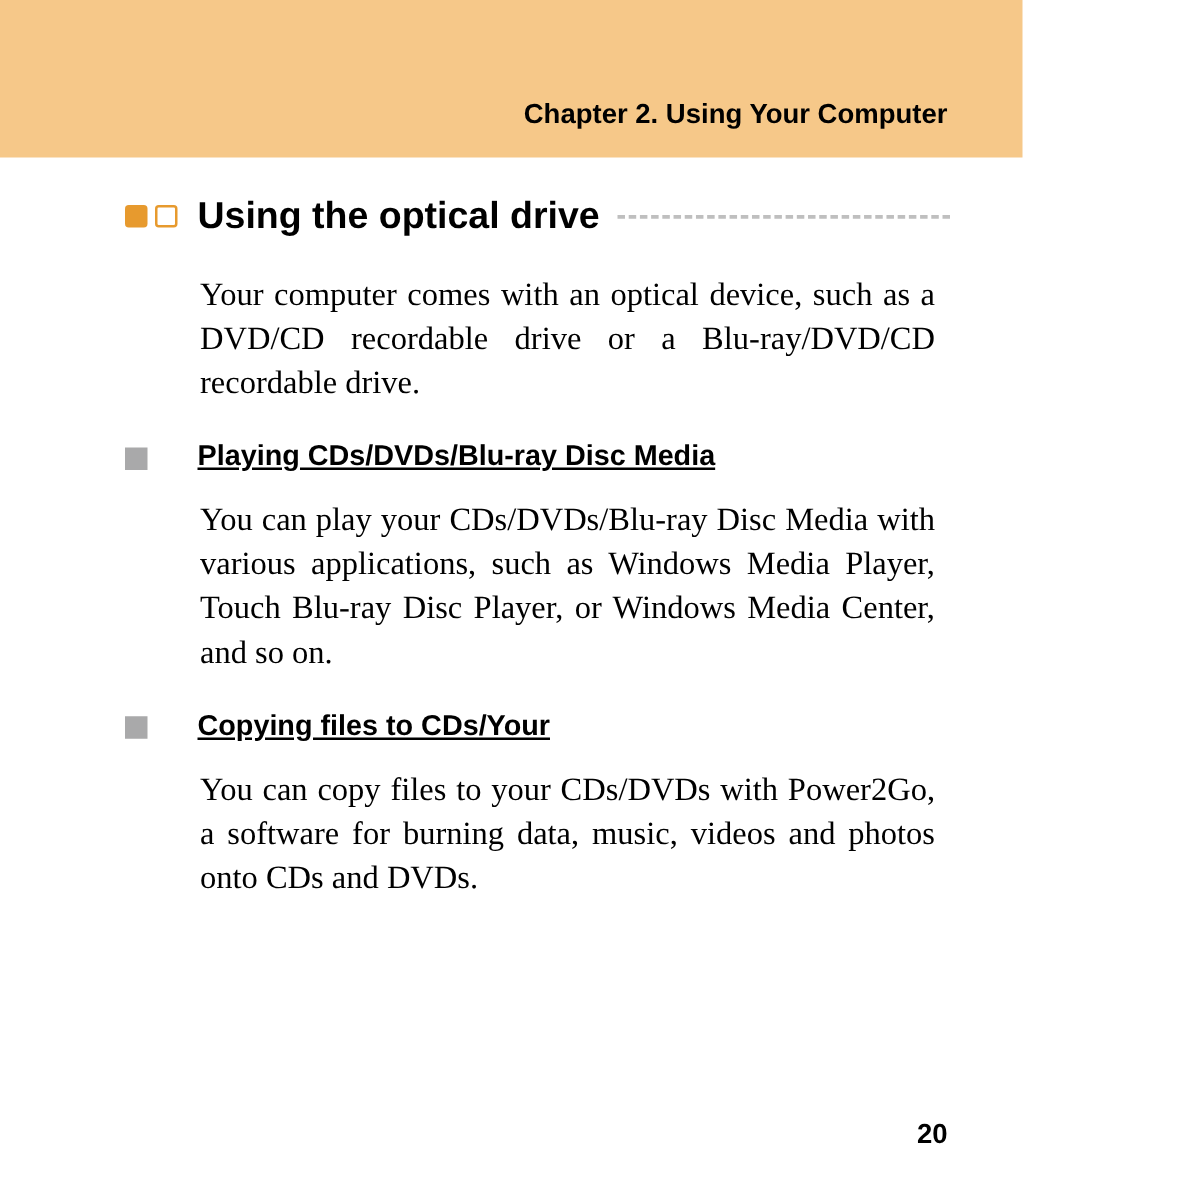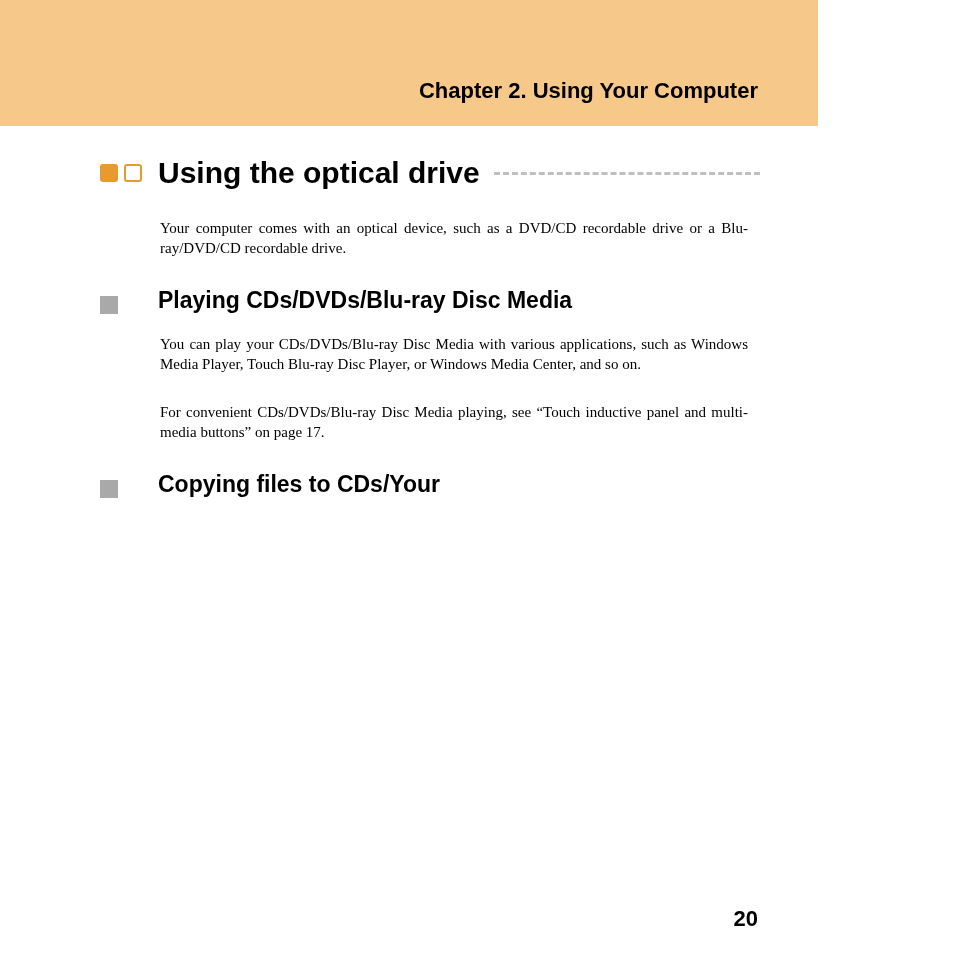--- a/index.html
+++ b/index.html
@@ -63,46 +63,47 @@
     white-space: nowrap;
   }
   .heading-rule {
     flex: 1;
     margin-left: 14px;
     border-top: 3px dashed #bfbfbf;
     height: 0;
   }
   .body-text {
     font-family: "Palatino Linotype", "Book Antiqua", Palatino, Georgia, serif;
-    font-size: 15px;
+    font-size: 26px;
     line-height: 1.35;
     text-align: justify;
     margin: 0 12px 28px 60px;
   }
   .subsection {
     display: flex;
-    align-items: flex-end;
+    align-items: center;
     margin: 10px 0 20px 0;
+    text-decoration: underline;
   }
   .sub-bullet {
     width: 18px;
     height: 18px;
     background: #a9a9aa;
     margin-top: 4px;
     margin-right: 40px;
     flex-shrink: 0;
   }
   .sub-title {
     font-weight: bold;
     font-size: 23px;
     font-family: Arial, Helvetica, sans-serif;
   }
   .page-number {
     position: absolute;
-    bottom: 22px;
+    bottom: 34px;
     right: 60px;
     font-weight: bold;
     font-size: 22px;
   }
 </style>
 </head>
 <body>
 
 <div class="page">
 
@@ -121,24 +122,24 @@
       <span class="heading-rule"></span>
     </div>
 
     <p class="body-text">Your computer comes with an optical device, such as a DVD/CD recordable drive or a Blu-ray/DVD/CD recordable drive.</p>
 
     <div class="subsection">
       <span class="sub-bullet"></span>
       <span class="sub-title">Playing CDs/DVDs/Blu-ray Disc Media</span>
     </div>
     <p class="body-text">You can play your CDs/DVDs/Blu-ray Disc Media with various applications, such as Windows Media Player, Touch Blu-ray Disc Player, or Windows Media Center, and so on.</p>
-    <p class="body-text">For convenient CDs/DVDs/Blu-ray Disc Media playing, see “Touch inductive panel and multi-media buttons” on page 17.</p>
 
     <div class="subsection">
       <span class="sub-bullet"></span>
       <span class="sub-title">Copying files to CDs/Your</span>
     </div>
+    <p class="body-text">You can copy files to your CDs/DVDs with Power2Go, a software for burning data, music, videos and photos onto CDs and DVDs.</p>
 
   </div>
 
   <div class="page-number">20</div>
 
 </div>
 
 </body></html>

